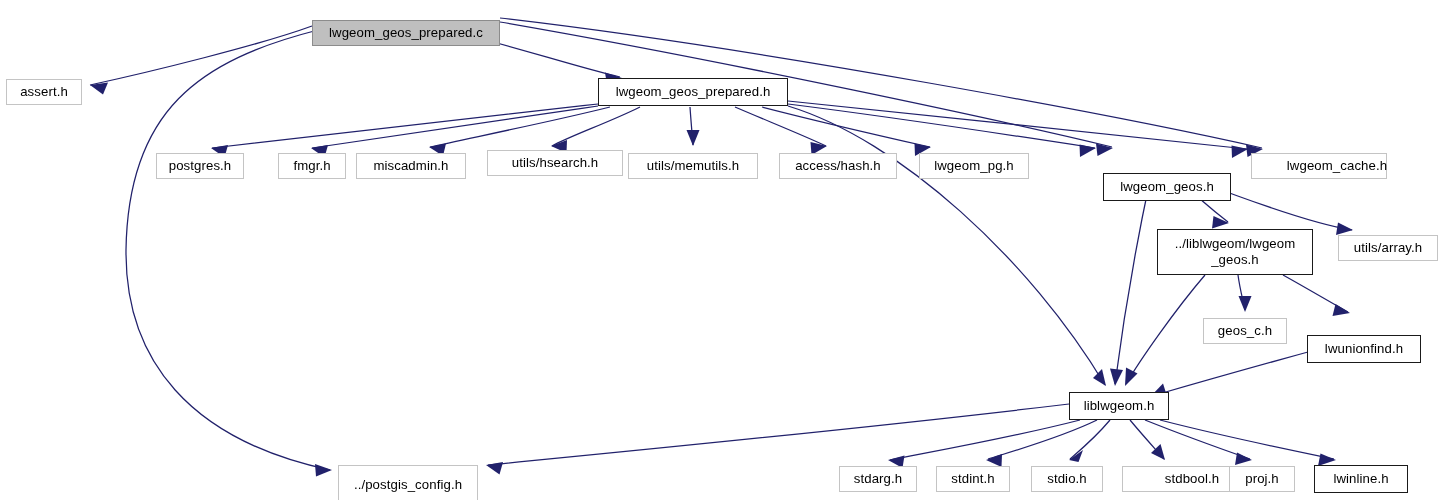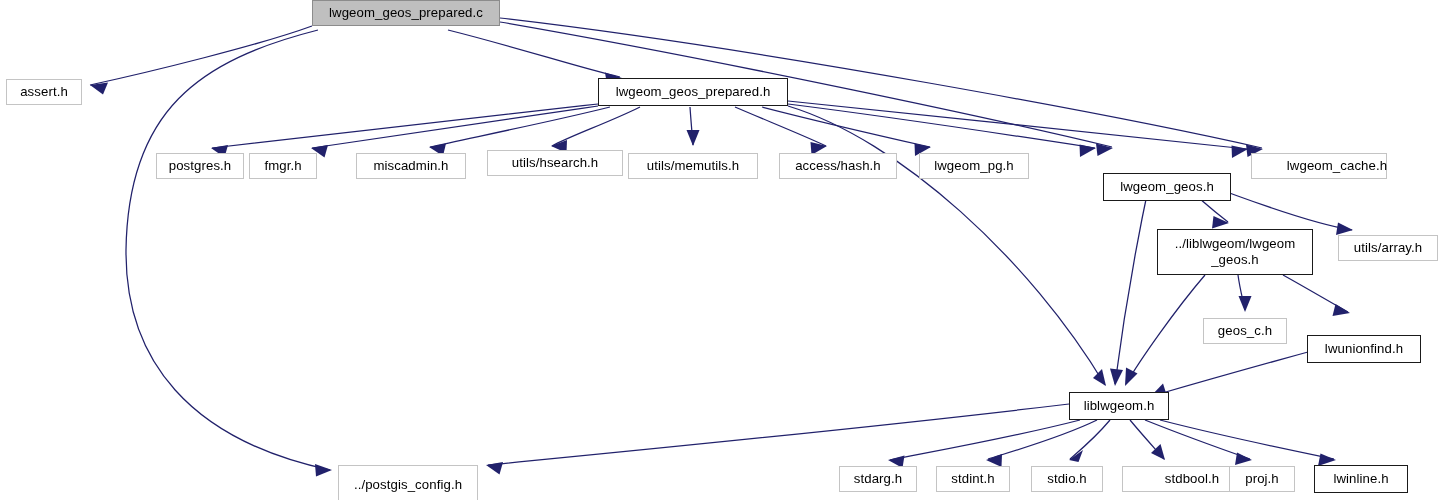--- a/index.html
+++ b/index.html
@@ -116,25 +116,25 @@
       <path class="edge-path" d="M 1110,420 C 1095,438 1078,452 1070,459" stroke="#21216b"></path>
       <path class="edge-head" d="M 1069,460 l 14,-10 l -4.5,12 z" fill="#21216b"></path>
       <path class="edge-path" d="M 1130,420 C 1145,438 1158,452 1164,459" stroke="#21216b"></path>
       <path class="edge-head" d="M 1165,460 l -4.5,-16 l -9.5,9 z" fill="#21216b"></path>
       <path class="edge-path" d="M 1145,420 C 1190,438 1230,452 1250,459" stroke="#21216b"></path>
       <path class="edge-head" d="M 1252,460 l -15,-7.5 l -2,12.5 z" fill="#21216b"></path>
       <path class="edge-path" d="M 1160,420 C 1230,438 1300,452 1334,459" stroke="#21216b"></path>
       <path class="edge-head" d="M 1336,460 l -15.5,-6.5 l -2.5,12.5 z" fill="#21216b"></path>
     </svg>
   <div id="nodes-layer">
-      <div class="gnode root" style="left: 312px; top: 0; width: 188px; height: 26px;">lwgeom_geos_prepared.c</div>
+      <div class="gnode root" style="left: 312px; top: 20px; width: 188px; height: 26px;">lwgeom_geos_prepared.c</div>
       <div class="gnode plain" style="left: 6px; top: 79px; width: 76px; height: 26px;">assert.h</div>
       <div class="gnode thick" style="left: 598px; top: 78px; width: 190px; height: 28px;">lwgeom_geos_prepared.h</div>
       <div class="gnode plain" style="left: 156px; top: 153px; width: 88px; height: 26px;">postgres.h</div>
-      <div class="gnode plain" style="left: 249px; top: 153px; width: 68px; height: 26px;">fmgr.h</div>
+      <div class="gnode plain" style="left: 278px; top: 153px; width: 68px; height: 26px;">fmgr.h</div>
       <div class="gnode plain" style="left: 356px; top: 153px; width: 110px; height: 26px;">miscadmin.h</div>
       <div class="gnode plain" style="left: 487px; top: 150px; width: 136px; height: 26px;">utils/hsearch.h</div>
       <div class="gnode plain" style="left: 628px; top: 153px; width: 130px; height: 26px;">utils/memutils.h</div>
       <div class="gnode plain" style="left: 779px; top: 153px; width: 118px; height: 26px;">access/hash.h</div>
       <div class="gnode plain" style="left: 919px; top: 153px; width: 110px; height: 26px;">lwgeom_pg.h</div>
       <div class="gnode thick" style="left: 1103px; top: 152px; width: 128px; height: 28px; margin-top: 21px;">lwgeom_geos.h</div>
       <div class="gnode plain" style="left: 1251px; top: 153px; width: 136px; height: 26px; padding-left: 36px;">lwgeom_cache.h</div>
       <div class="gnode thick tall" style="left: 1157px; top: 229px; width: 156px; height: 46px;">../liblwgeom/lwgeom
 _geos.h</div>
       <div class="gnode plain" style="left: 1338px; top: 235px; width: 100px; height: 26px;">utils/array.h</div>

